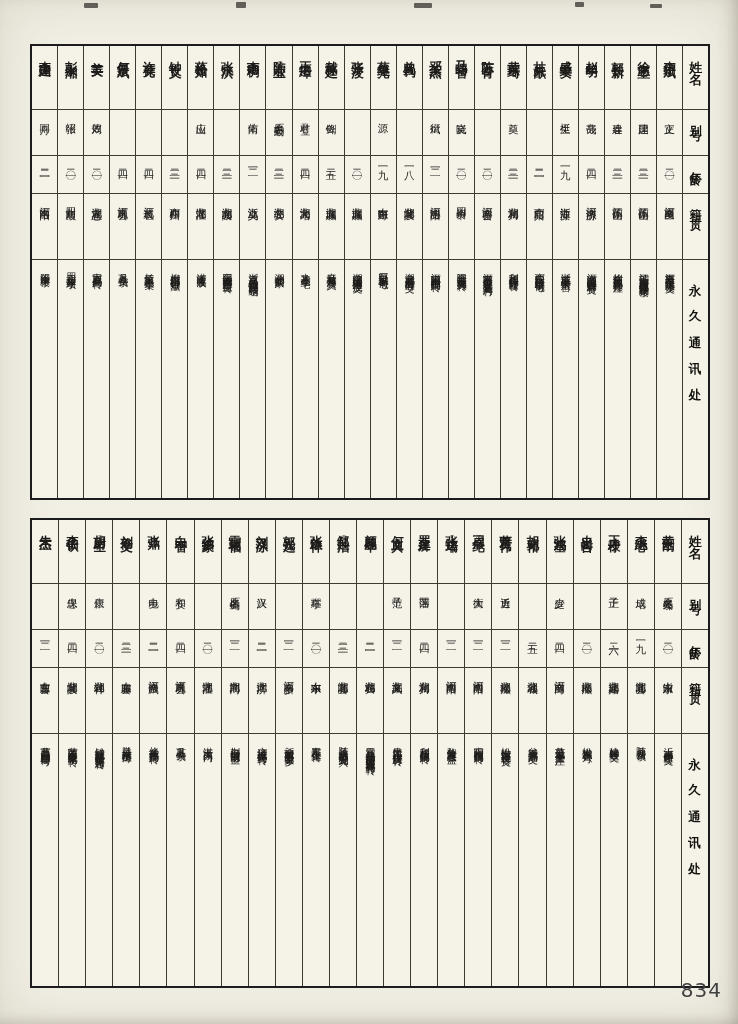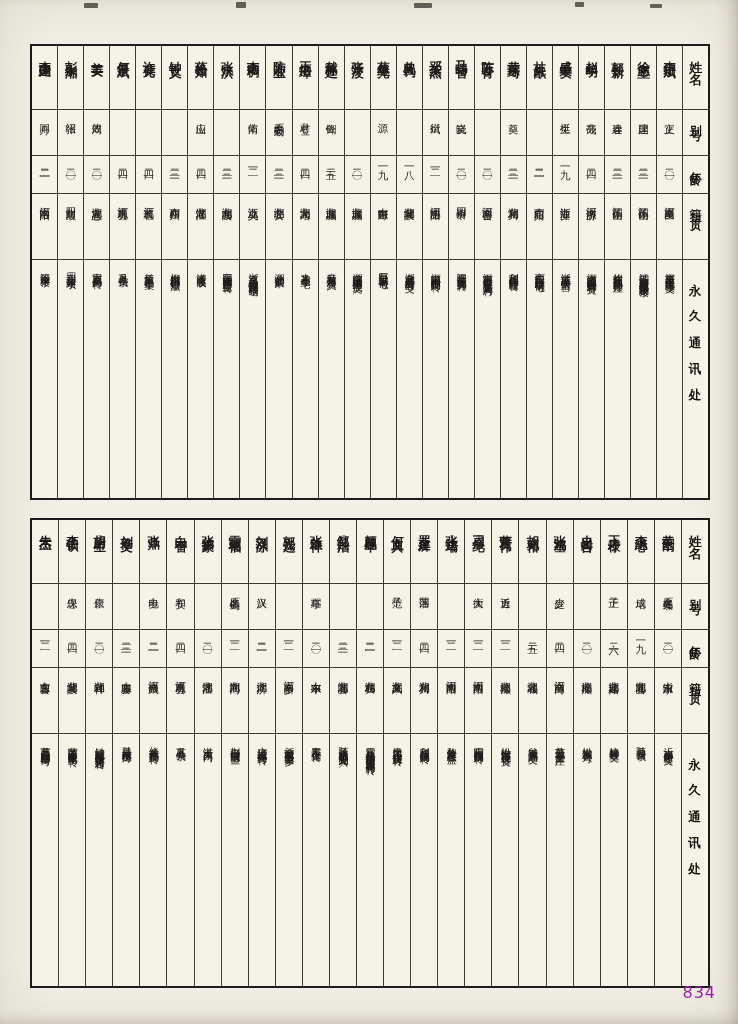--- a/index.html
+++ b/index.html
@@ -27,21 +27,21 @@
   .note{font-size:8px;margin-top:2px;writing-mode:vertical-rl;text-orientation:upright;color:#1d1c1a}
   .al,.ag,.og{font-size:10.5px;letter-spacing:.08em}
   .ad{font-size:10px;letter-spacing:.1em;height:178px;line-height:12px}
   #table-1 .ad{height:190px}
   .hdr{font-weight:700;color:#14130f}
   .sp-name{font-size:13px;letter-spacing:.85em}
   .sp-alias{font-size:12px;letter-spacing:.5em}
   .sp-age{font-size:12px;letter-spacing:.3em}
   .sp-origin{font-size:12px;letter-spacing:.85em}
   .sp-addr{font-size:12.5px;letter-spacing:2.1em;padding-top:8px}
-  .page-number{position:absolute;right:22px;bottom:22px;font-size:16px;color:#a21caf;letter-spacing:1px}
+  .page-number{position:absolute;right:16px;bottom:22px;font-size:20px;color:#404040;letter-spacing:1px}
   .artifact{position:absolute;background:#2a2722;border-radius:1px;opacity:.7}
 </style>
 </head>
 <body>
 
 <div class="page">
 
   <div class="artifact" style="left:84px;top:3px;width:14px;height:5px"></div>
   <div class="artifact" style="left:236px;top:2px;width:10px;height:6px"></div>
   <div class="artifact" style="left:414px;top:3px;width:18px;height:5px"></div>

